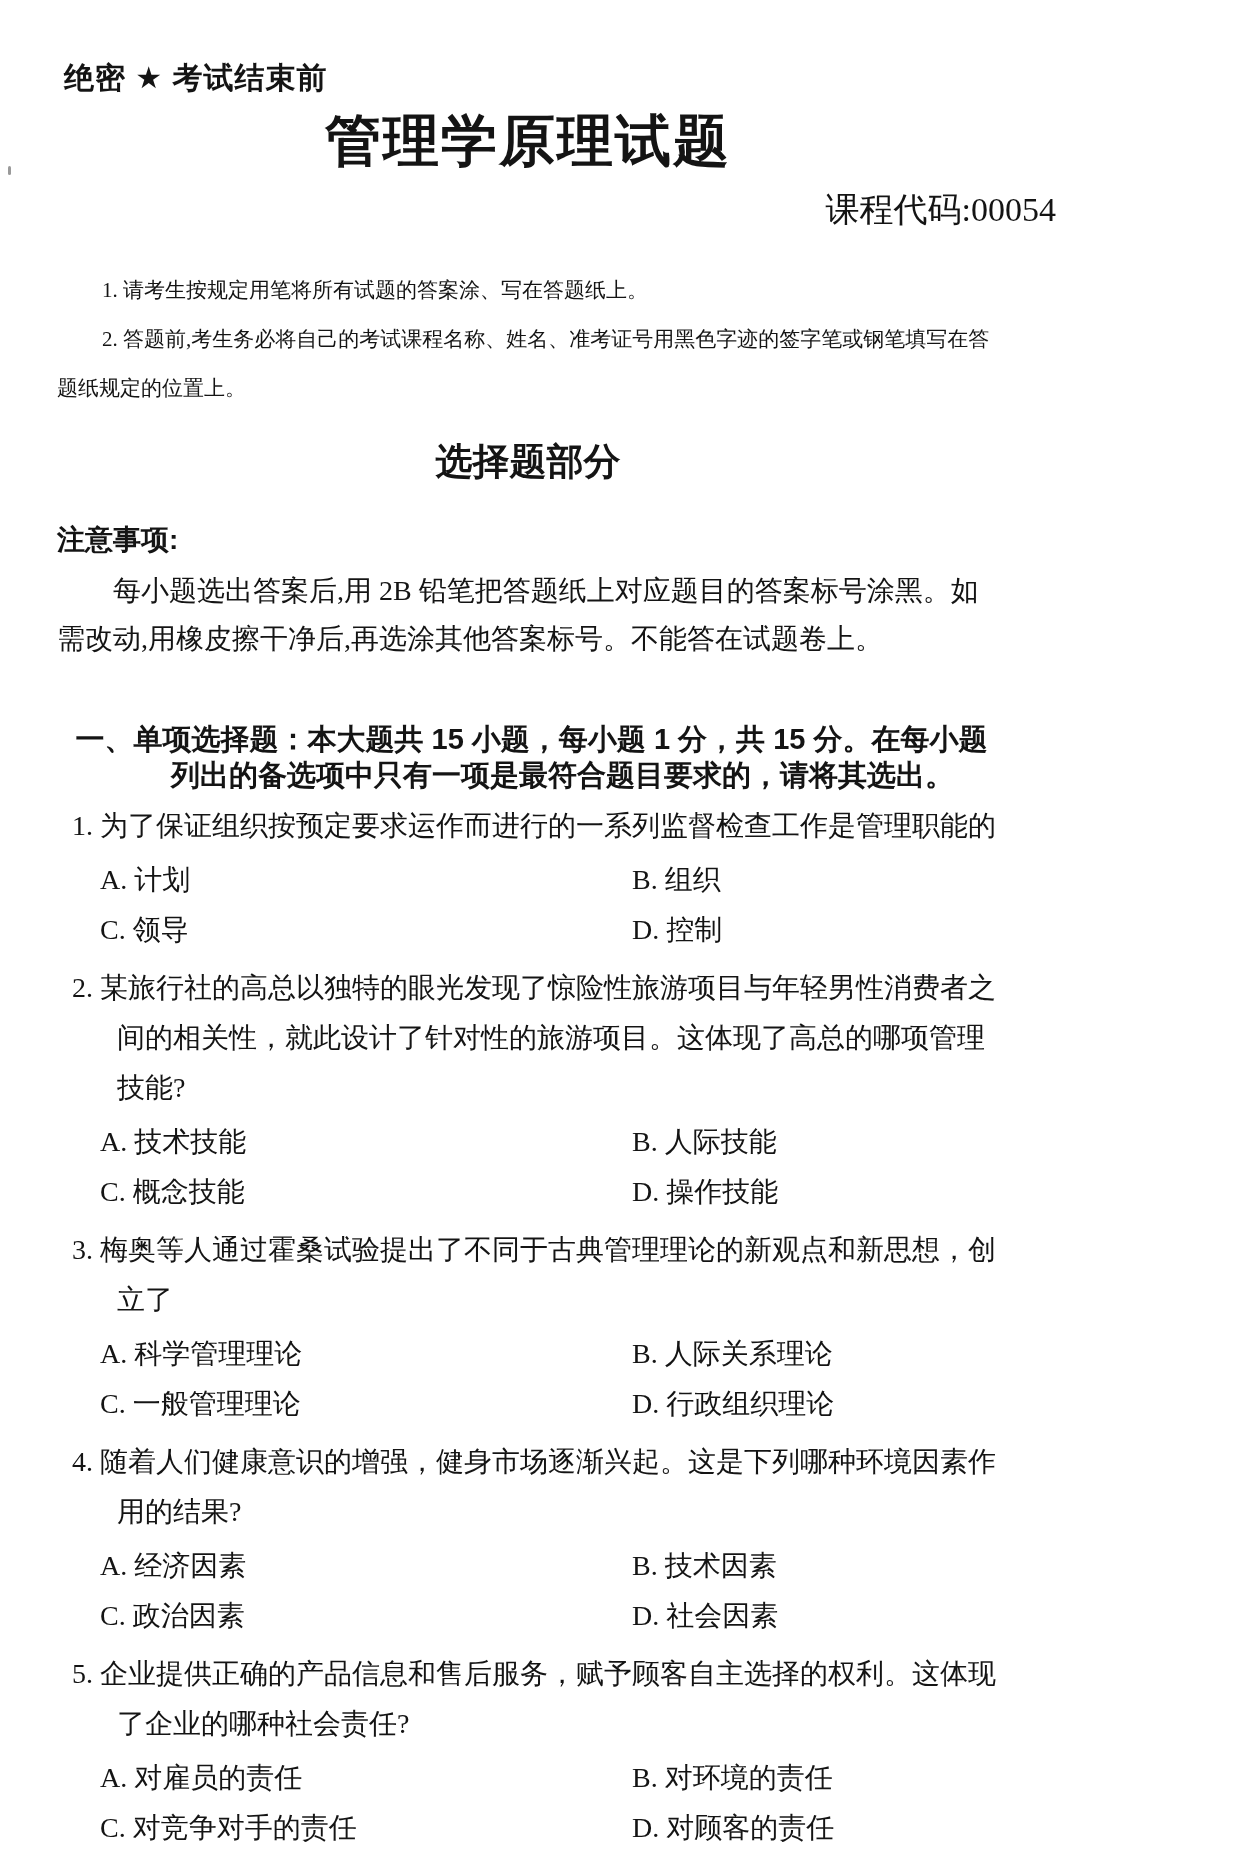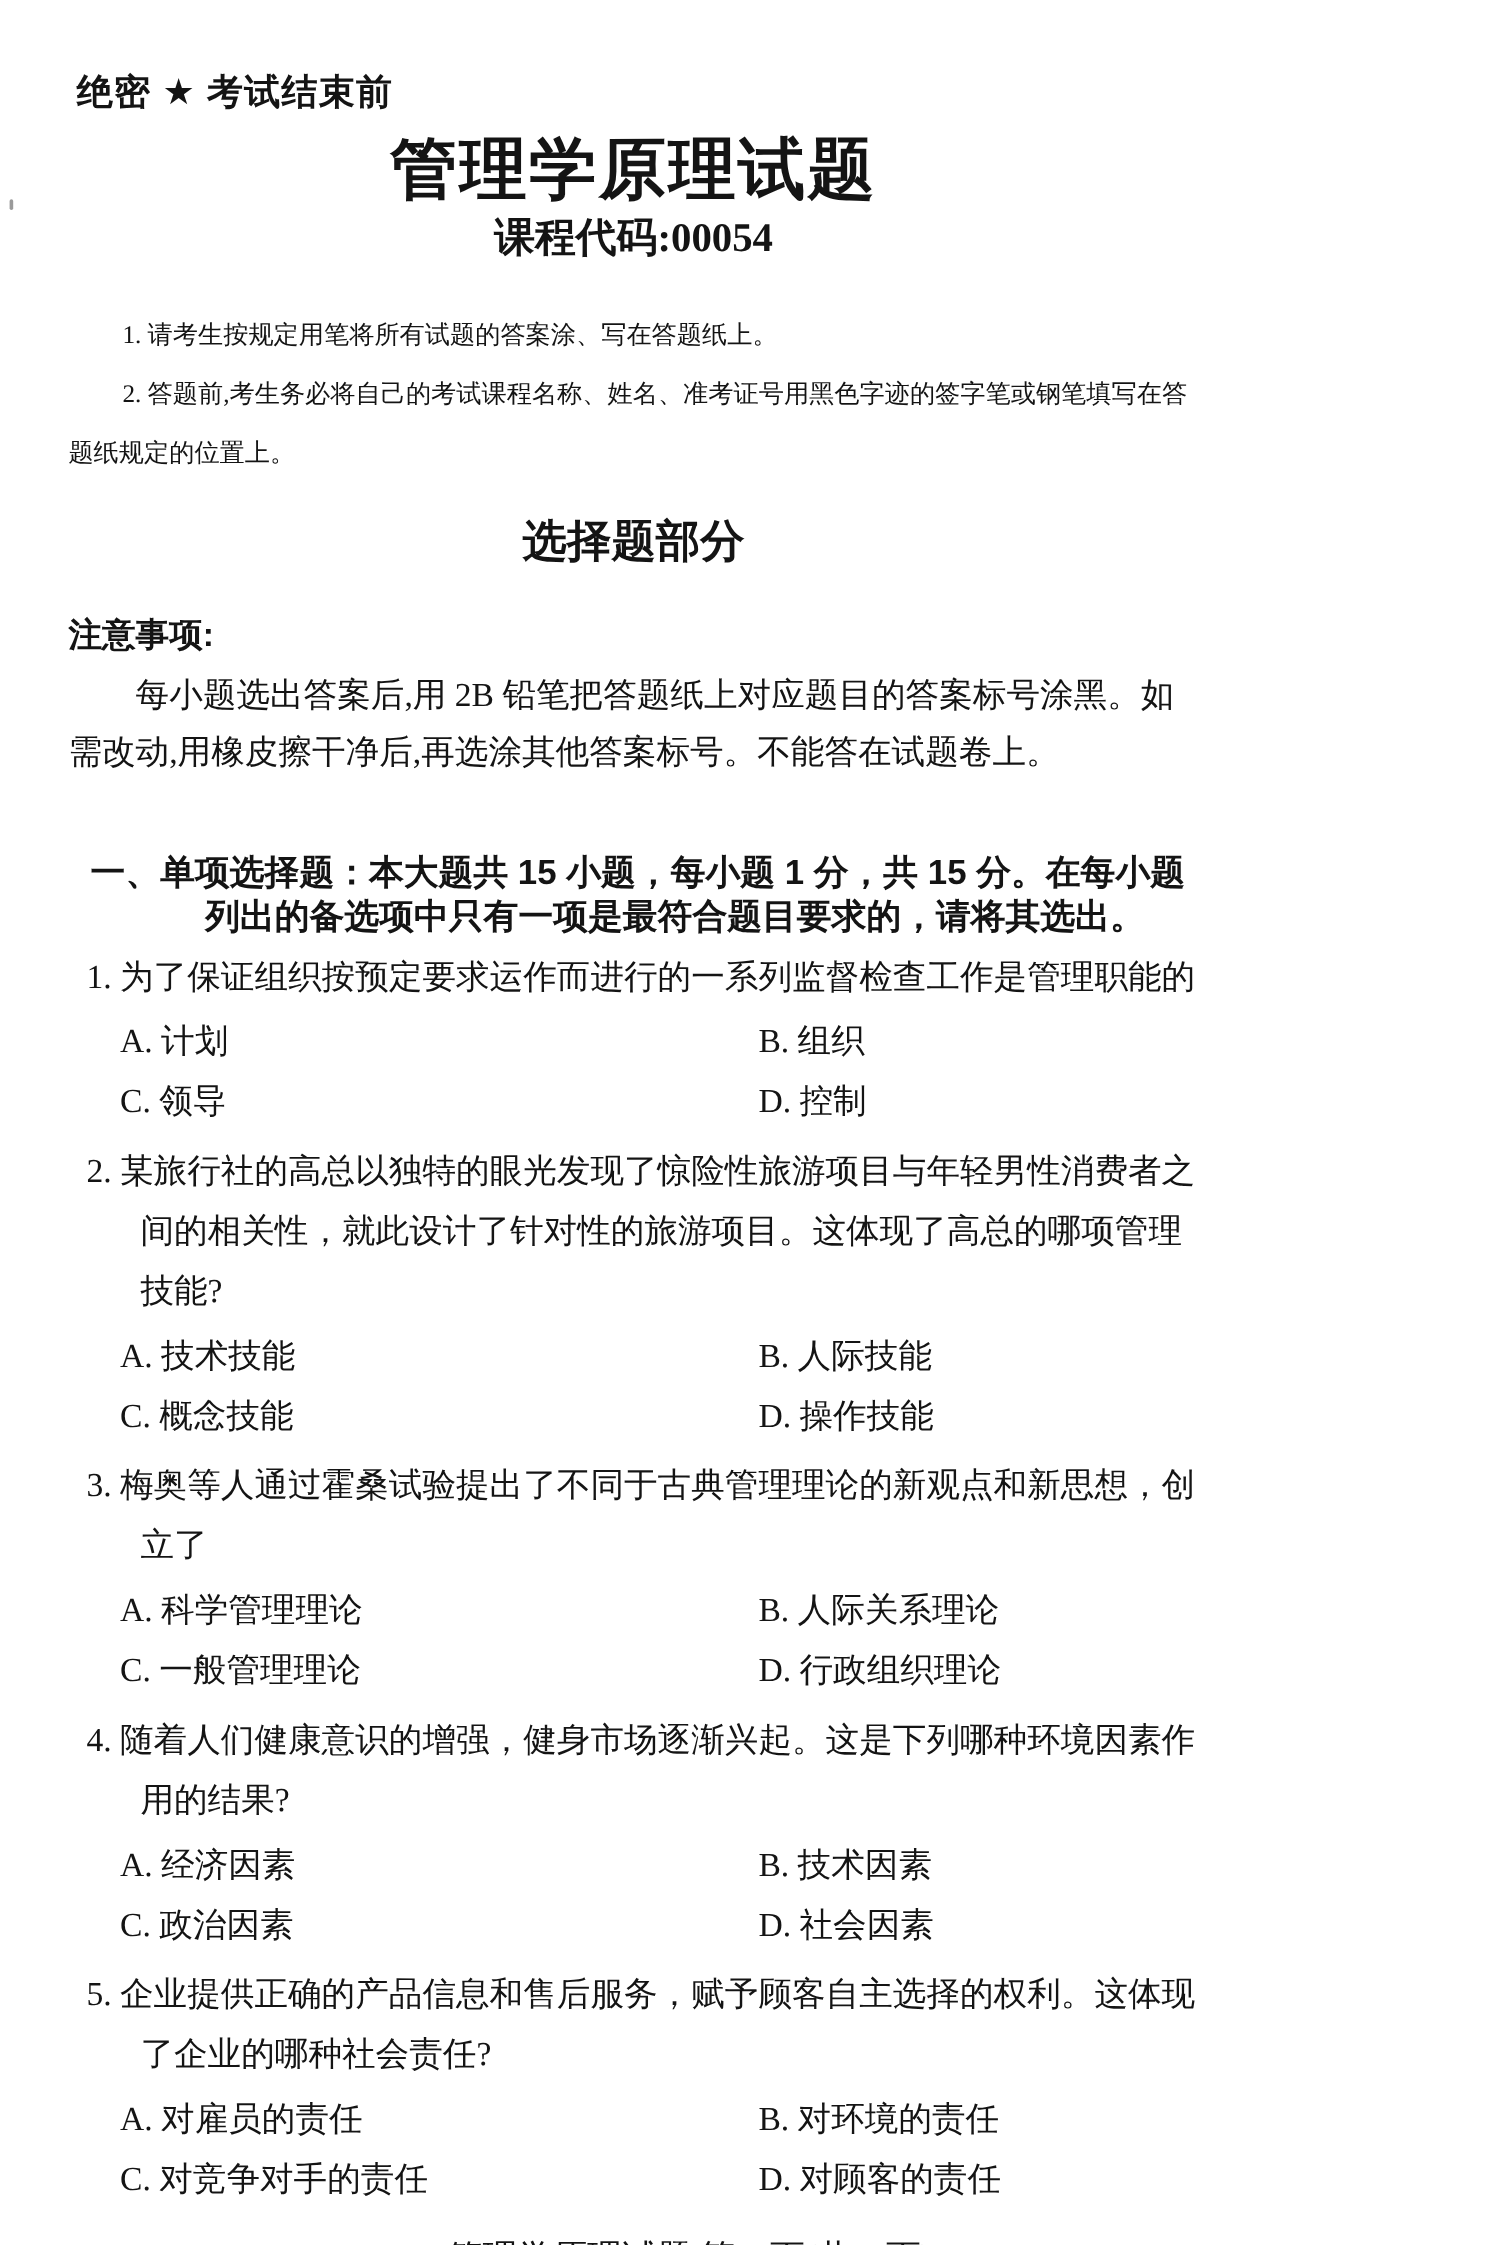--- a/index.html
+++ b/index.html
@@ -27,25 +27,25 @@
     line-height: 54px;
   }
   .paper-title {
     text-align: center;
     margin-top: 10px;
     font-size: 56px;
     line-height: 66px;
     letter-spacing: 2px;
   }
   .course-code {
-    text-align: center;
-    margin-top: 3px;
+    text-align: right;
+    margin-top: 14px;
     font-size: 34px;
     line-height: 44px;
-    font-weight: bold;
+    font-weight: normal;
   }
   .inst {
     margin: 0 50px 0 57px;
     font-size: 21px;
     line-height: 49px;
     text-indent: 45px;
   }
   .inst-first { margin-top: 34px; }
   .part-title {
     text-align: center;

